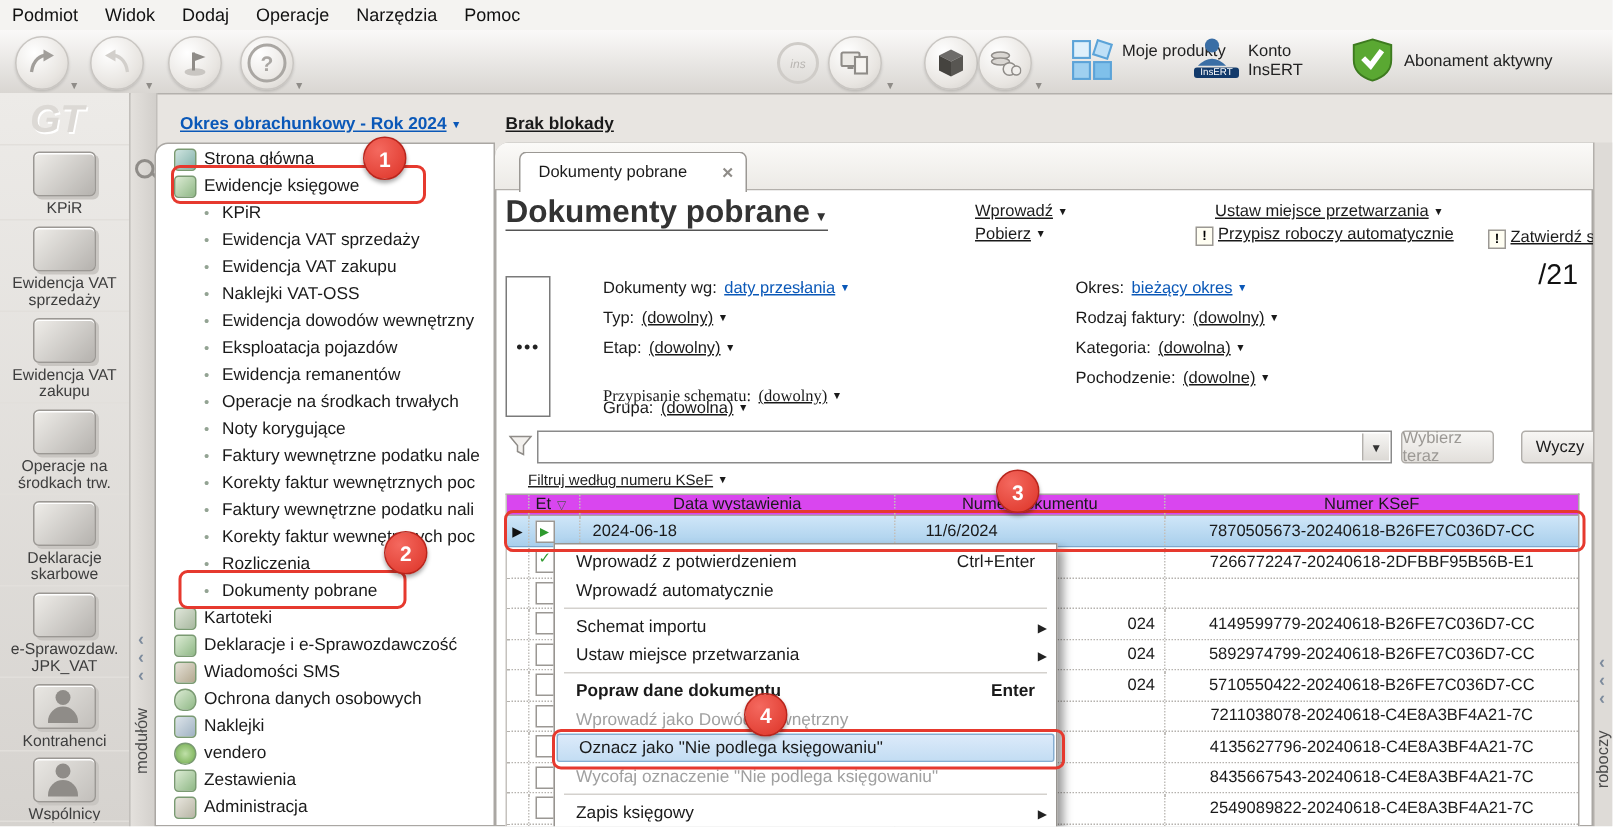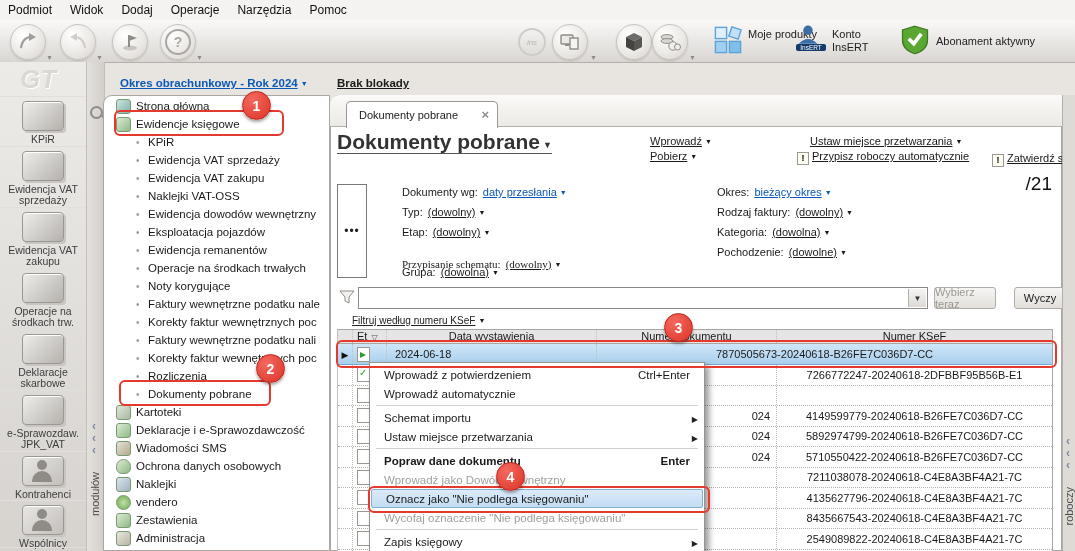--- a/index.html
+++ b/index.html
@@ -99,21 +99,21 @@
                border-left:1px solid #b3b0ac;display:flex;align-items:center;justify-content:center;cursor:pointer;}
   .combo-arrow::after{content:"▼";font-size:8px;color:#333;}
   .btn{position:absolute;height:22px;background:linear-gradient(#f7f6f4,#e2dfdb);border:1px solid #b0ada9;
        border-radius:3px;font-size:11px;display:flex;align-items:center;justify-content:center;box-sizing:border-box;cursor:pointer;}
   .btn.disabled{color:#9b9894;}
   .small-link{font-size:10px;color:#222;text-decoration:underline;cursor:pointer;}
 
   
   .table{left:337px;top:329px;width:716px;height:222px;border-top:1px solid #a9a6a2;border-left:1px solid #c5c2be;
          border-right:1px solid #a9a6a2;box-sizing:border-box;overflow:hidden;background:#fff;}
-  .thead{display:flex;height:13px;border-bottom:1px solid #a9a6a2;background:#e5e5e5;font-size:11px;line-height:13px;align-items:center;}
+  .thead{display:flex;height:13px;border-bottom:1px solid #a9a6a2;background:#d946ef;font-size:11px;line-height:13px;align-items:center;}
   .trow{display:flex;height:19.5px;border-bottom:1px dotted #b5b2ae;font-size:11px;align-items:center;background:#fff;}
   .trow.selected{height:20px;background:linear-gradient(#cfe6f8,#a9cfec);border-bottom:1px solid #7da7cc;}
   .c-marker{width:14px;flex:none;border-right:1px dotted #c2bfbb;height:100%;display:flex;align-items:center;justify-content:center;}
   .c-et{width:34px;flex:none;border-right:1px dotted #c2bfbb;height:100%;display:flex;align-items:center;padding-left:4px;box-sizing:border-box;}
   .c-data{width:210px;flex:none;border-right:1px dotted #c2bfbb;height:100%;display:flex;align-items:center;padding-left:8px;box-sizing:border-box;}
   .c-numer{width:180px;flex:none;border-right:1px dotted #c2bfbb;height:100%;display:flex;align-items:center;padding-left:20px;box-sizing:border-box;}
   .c-numer.frag{justify-content:flex-end;padding-right:6px;padding-left:0;}
   .c-ksef{flex:1;height:100%;display:flex;align-items:center;justify-content:center;}
   .thead .c-data,.thead .c-numer,.thead .c-ksef{justify-content:center;padding-left:0;}
   .sortg{margin-left:4px;}
@@ -475,20 +475,21 @@
       <div class="c-ksef">Numer KSeF</div>
     </div>
     <div class="trow selected">
       <div class="c-marker">
           <span class="rmark"></span>
         </div>
       <div class="c-et">
           <span class="doc-icon import"></span>
         </div>
       <div class="c-data">2024-06-18</div>
+      <div class="c-numer">11/6/2024</div>
       <div class="c-ksef">7870505673-20240618-B26FE7C036D7-CC</div>
     </div>
     <div class="trow">
       <div class="c-marker"></div>
       <div class="c-et">
           <span class="doc-icon check"></span>
         </div>
       <div class="c-data"></div>
       <div class="c-numer"></div>
       <div class="c-ksef">7266772247-20240618-2DFBBF95B56B-E1</div>

